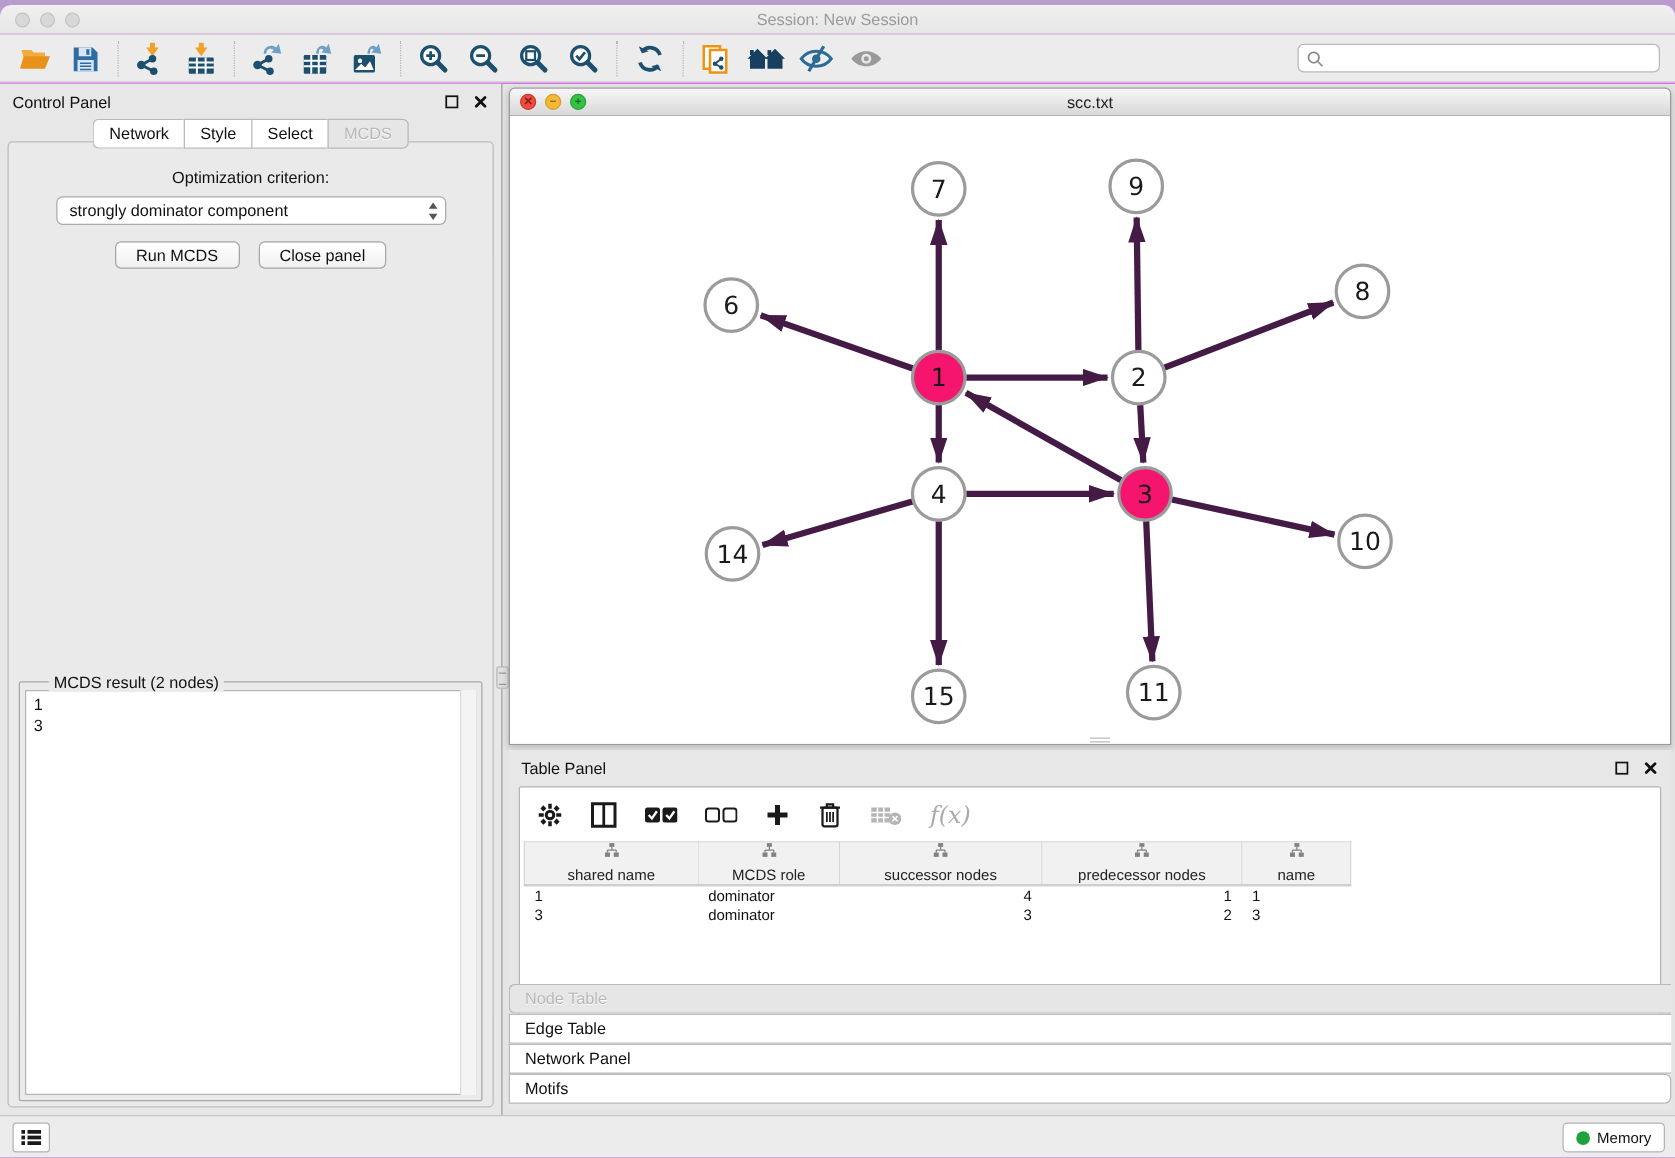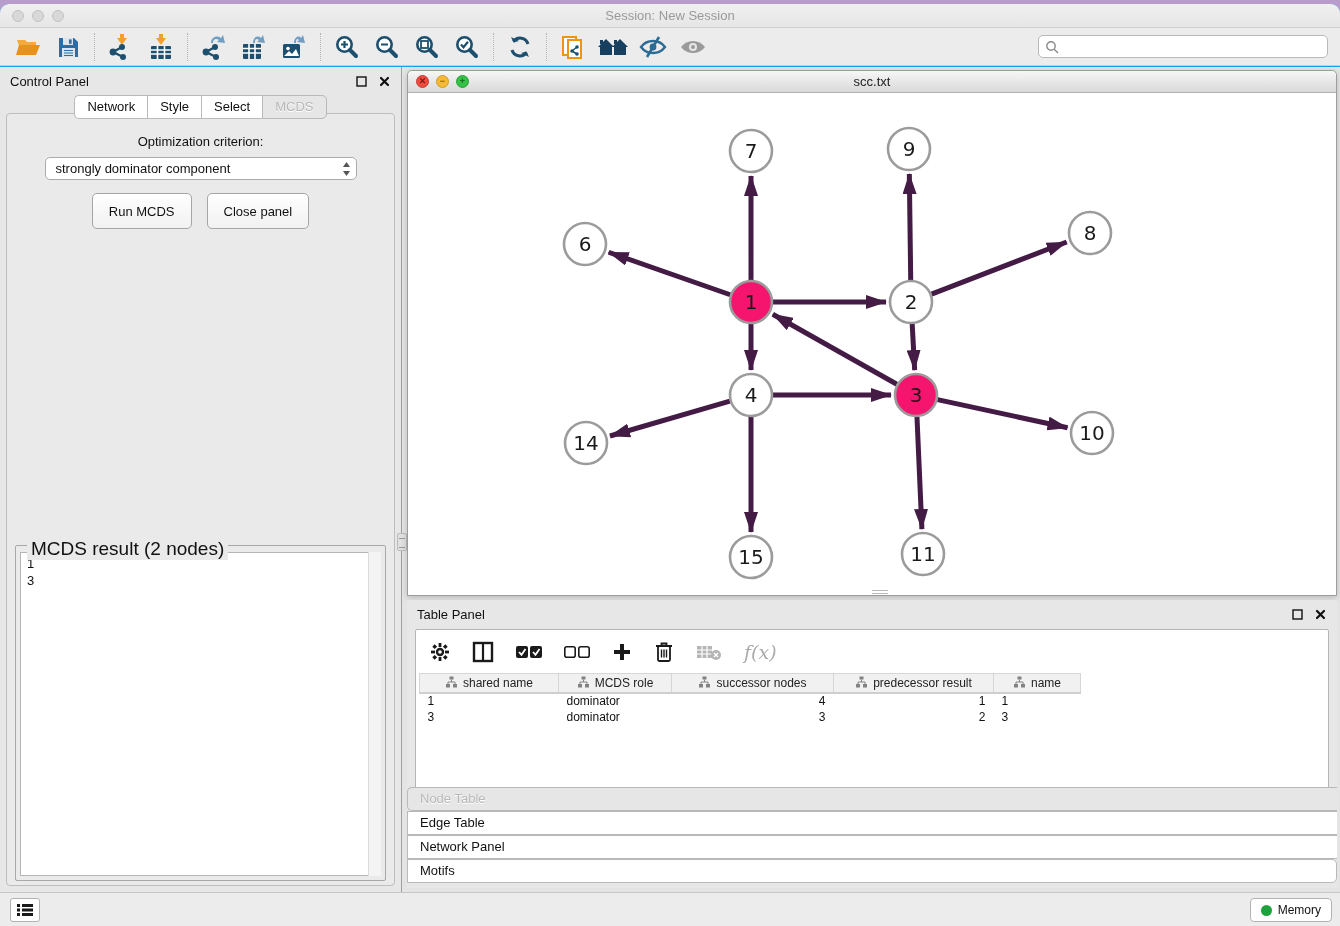--- a/index.html
+++ b/index.html
@@ -1,20 +1,20 @@
 <!DOCTYPE html>
 <html><head>
 <meta charset="utf-8">
 <style>
   * { margin:0; padding:0; box-sizing:border-box; }
   html,body { width:1340px; height:926px; font-family:"Liberation Sans",sans-serif; }
   body { background:#b79ccc; overflow:hidden; position:relative; }
 
   .app-window { position:absolute; top:4px; left:0; right:0; bottom:0;
-    background:#0ea5e9; border-radius:9px 9px 0 0; overflow:hidden; }
+    background:#d946ef; border-radius:9px 9px 0 0; overflow:hidden; }
 
   
   .titlebar { position:relative; height:24px; background:linear-gradient(#f0f0f0,#e6e6e6);
     border-bottom:1px solid #d0d0d0; }
   .titlebar .title { position:absolute; left:0; right:0; top:4px; text-align:center;
     font-size:13px; color:#9a9a9a; }
   .tl-group { position:absolute; left:12px; top:6px; display:flex; gap:8px; }
   .tl { width:12px; height:12px; border-radius:50%; background:#d8d8d8; border:1px solid #c2c2c2; }
 
   
@@ -47,27 +47,27 @@
   .tab.active { background:#e6e6e6; color:#b8b8b8; text-shadow:0 1px 0 #fff; }
 
   .cp-content { position:absolute; left:6px; right:6px; top:46px; bottom:6px;
     border:1px solid #bdbdbd; border-radius:4px; background:#eaeaea; }
   .opt-label { text-align:center; font-size:13px; color:#111; margin-top:20px; }
   .dropdown { margin:8px auto 0; width:312px; height:23px; background:#fff;
     border:1px solid #ababab; border-radius:5px; display:flex; align-items:center;
     padding:0 4px 0 10px; font-size:13px; color:#111; }
   .dropdown .dd-text { flex:1; }
   .btn-row { display:flex; justify-content:center; gap:15px; margin-top:13px; }
-  .push-btn { height:36px; padding:0 16px; font-size:13px; color:#111; background:linear-gradient(#ffffff,#f1f1f1);
+  .push-btn { height:22px; padding:0 16px; font-size:13px; color:#111; background:linear-gradient(#ffffff,#f1f1f1);
     border:1px solid #a6a6a6; border-radius:5px; display:flex; align-items:center; }
 
   .result-group { position:absolute; left:8px; right:8px; top:424px; bottom:4px; }
   .rg-border { position:absolute; inset:7px 0 0 0; border:1px solid #a8a8a8; border-radius:2px; }
-  .rg-label { position:absolute; top:0; left:12px; background:#eaeaea; padding:0 4px;
-    font-size:19px; color:#111; z-index:1; }
+  .rg-label { position:absolute; top:0; left:24px; background:#eaeaea; padding:0 4px;
+    font-size:13px; color:#111; z-index:1; }
   .rg-textarea { position:absolute; inset:14px 5px 5px 5px; background:#fff;
     border:1px solid #b5b5b5; font-size:13px; color:#111; padding:2px 0 0 6px; line-height:17px; }
   .rg-scroll { position:absolute; top:14px; bottom:5px; right:5px; width:13px;
     background:#f4f4f4; border-left:1px solid #dcdcdc; }
 
   
   .net-window { position:absolute; left:407px; top:3px; width:930px; height:526px;
     border:1px solid #9c9c9c; border-radius:5px 5px 0 0; background:#fff;
     box-shadow:0 2px 6px rgba(0,0,0,0.18); }
   .net-titlebar { height:22px; background:linear-gradient(#f7f7f7,#d8d8d8);
@@ -92,21 +92,21 @@
   .table-panel { position:absolute; left:407px; right:3px; top:533px; bottom:4px; background:#e7e7e7; }
   .tp-white { position:absolute; left:8px; right:8px; top:29px; bottom:31px; background:#fff;
     border:1px solid #b5b5b5; border-radius:2px; overflow:hidden; }
   .tp-toolbar { height:43px; display:flex; align-items:center; padding:0 14px; gap:22px; }
   .tp-tool { display:flex; align-items:center; justify-content:center; }
   .fx-label { font-family:"DejaVu Serif",serif; font-style:italic; font-size:19px; color:#aaa; }
 
   table.datatable { border-collapse:collapse; margin-left:3px; font-size:12px; }
   table.datatable th { background:#f1f1f1; border:1px solid #d6d6d6; border-bottom:2px solid #cfcfcf;
     font-weight:normal; color:#222; height:19px; padding:0 4px; position:relative; }
-  table.datatable th .th-inner { display:flex; align-items:center; justify-content:center; gap:5px; }
+  table.datatable th .th-inner { display:flex; align-items:center; justify-content:center; gap:5px;flex-direction:column; }
   table.datatable td { height:16px; padding:0 8px; color:#111; }
 
   .tp-tabs { position:absolute; left:0; right:0; bottom:5px; display:flex; justify-content:center;flex-direction:column; }
 
   
   .statusbar { position:absolute; left:0; right:0; bottom:0; height:34px; background:#ececec;
     border-top:1px solid #c6c6c6; }
   .list-btn { position:absolute; left:10px; top:5px; width:30px; height:24px; background:#fff;
     border:1px solid #b3b3b3; border-radius:3px; display:flex; align-items:center; justify-content:center; }
   .memory-btn { position:absolute; right:8px; top:5px; height:24px; background:#fff;
@@ -520,21 +520,21 @@
                   </span>
                 </th>
                 <th style="width: 160px;">
                   <span class="th-inner">
                     <span><svg width="13" height="12" viewBox="0 0 13 12" style="display:inline-block;vertical-align:-1px">
                         <rect x="4.5" y="0.5" width="4" height="3" fill="#828282"></rect>
                         <path d="M6.5 3.5v2.5M3 6h7M3 6v2M10 6v2" stroke="#828282" fill="none"></path>
                         <rect x="1" y="8" width="4" height="3.5" fill="#828282"></rect>
                         <rect x="8" y="8" width="4" height="3.5" fill="#828282"></rect>
                       </svg></span>
-                    <span>predecessor result</span>
+                    <span>predecessor nodes</span>
                   </span>
                 </th>
                 <th style="width: 87px;">
                   <span class="th-inner">
                     <span><svg width="13" height="12" viewBox="0 0 13 12" style="display:inline-block;vertical-align:-1px">
                         <rect x="4.5" y="0.5" width="4" height="3" fill="#828282"></rect>
                         <path d="M6.5 3.5v2.5M3 6h7M3 6v2M10 6v2" stroke="#828282" fill="none"></path>
                         <rect x="1" y="8" width="4" height="3.5" fill="#828282"></rect>
                         <rect x="8" y="8" width="4" height="3.5" fill="#828282"></rect>
                       </svg></span>

